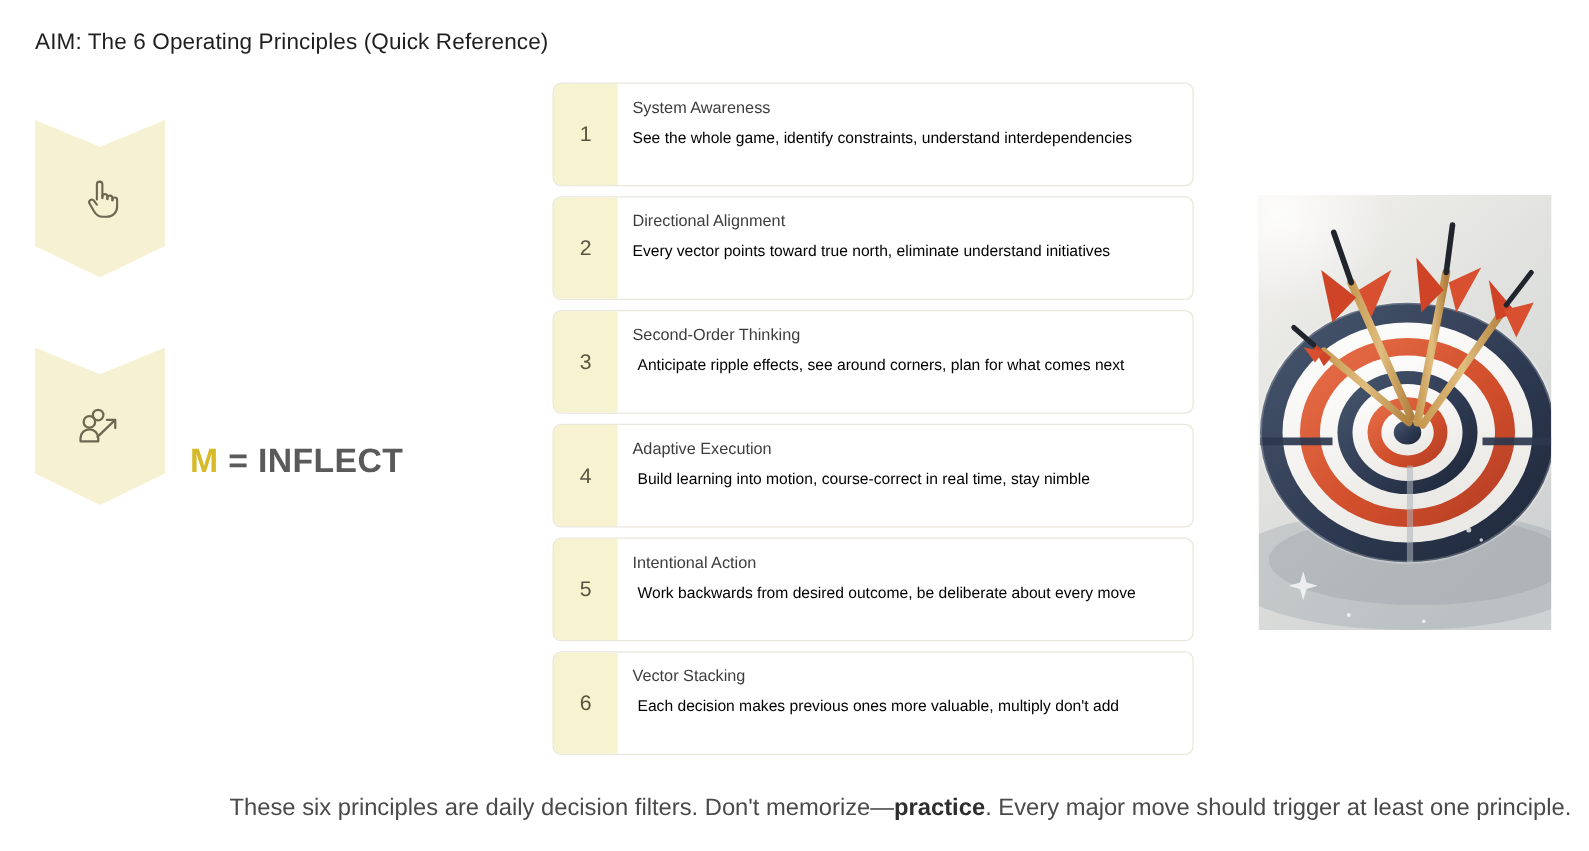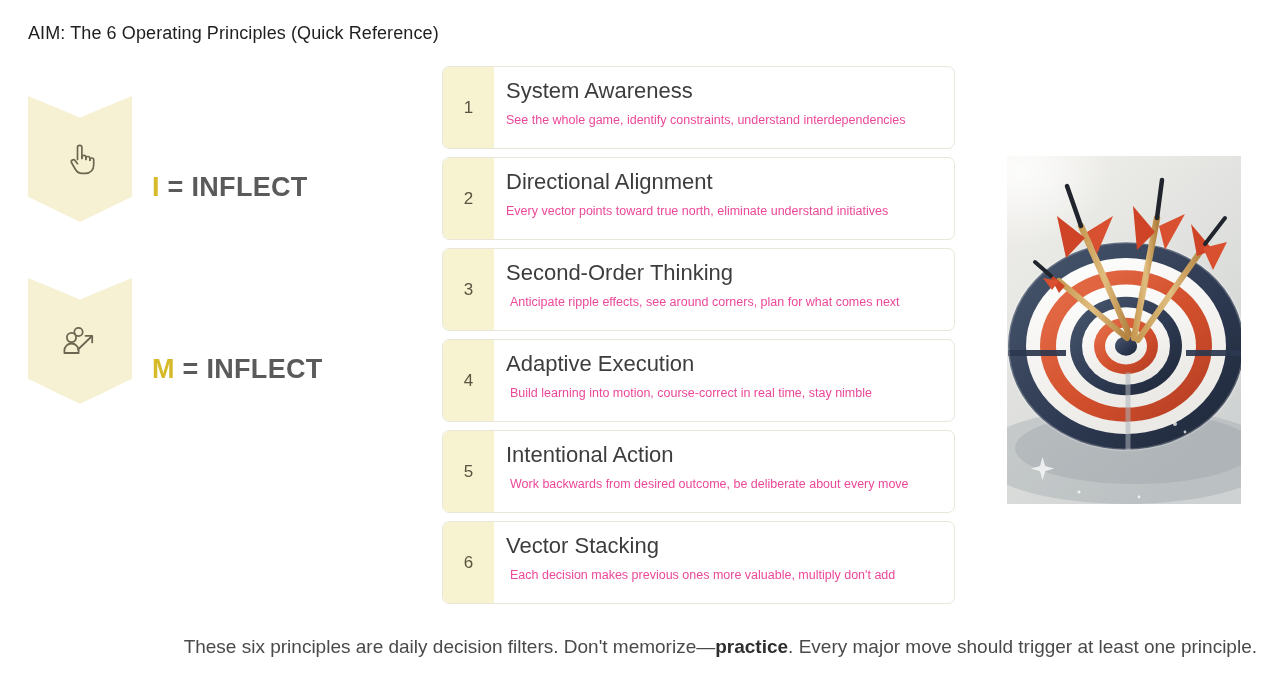--- a/index.html
+++ b/index.html
@@ -100,30 +100,30 @@
     font-size: 17px;
     color: #595340;
     font-weight: 400;
   }
   .principle-body {
     flex: 1 1 auto;
     padding: 11px 0 0 12px;
     min-width: 0;
   }
   .principle-title {
-    font-size: 22px;
+    font-size: 13px;
     color: #3d3d3d;
     font-weight: 400;
     line-height: 1.2;
     white-space: nowrap;
   }
   .principle-desc {
     margin-top: 9px;
     font-size: 12.5px;
-    color: #ec4899;
+    color: #000000;
     line-height: 1.2;
     white-space: nowrap;
     padding-left: 2px;
   }
   .principle-card:nth-child(1) .principle-desc,
   .principle-card:nth-child(2) .principle-desc { padding-left: 0px; }
   .principle-card:nth-child(3) .principle-desc,
   .principle-card:nth-child(4) .principle-desc,
   .principle-card:nth-child(5) .principle-desc,
   .principle-card:nth-child(6) .principle-desc { padding-left: 4px; }
@@ -166,23 +166,20 @@
       <span class="glyph">
         <svg width="30" height="34" viewBox="0 0 30 34" aria-hidden="true">
           <g fill="none" stroke="#6d6752" stroke-width="1.7" stroke-linejoin="round" stroke-linecap="round">
             <path d="M12.5 17.5 V5.5 a2.2 2.2 0 0 1 4.4 0 V16"></path>
             <path d="M16.9 16.5 v-1.2 a2 2 0 0 1 4 0 V17"></path>
             <path d="M20.9 17.4 v-0.9 a2 2 0 0 1 4 0 v1.6"></path>
             <path d="M24.9 18.3 v-0.4 a1.9 1.9 0 0 1 3.8 0 v5.2 c0 4.6 -3.2 8.3 -8.4 8.3 h-3.1 c-3.6 0 -5.6 -1.9 -7.0 -4.4 l-3.6 -6.2 a2.1 2.1 0 0 1 3.5 -2.3 l2.4 3.2"></path>
           </g>
         </svg>
       </span>
-    </div>
-    <div class="aim-label">
-      <span class="letter">I</span><span> = </span><span>INFLECT</span>
     </div>
   </div>
 
   <div class="aim-row">
     <div class="aim-badge">
       <span class="glyph">
         <svg width="36" height="34" viewBox="0 0 36 34" aria-hidden="true">
           <g fill="none" stroke="#6d6752" stroke-width="1.8" stroke-linejoin="round" stroke-linecap="round">
             <circle cx="16.5" cy="8" r="4.2"></circle>
             <circle cx="9.5" cy="13.5" r="4.6"></circle>

